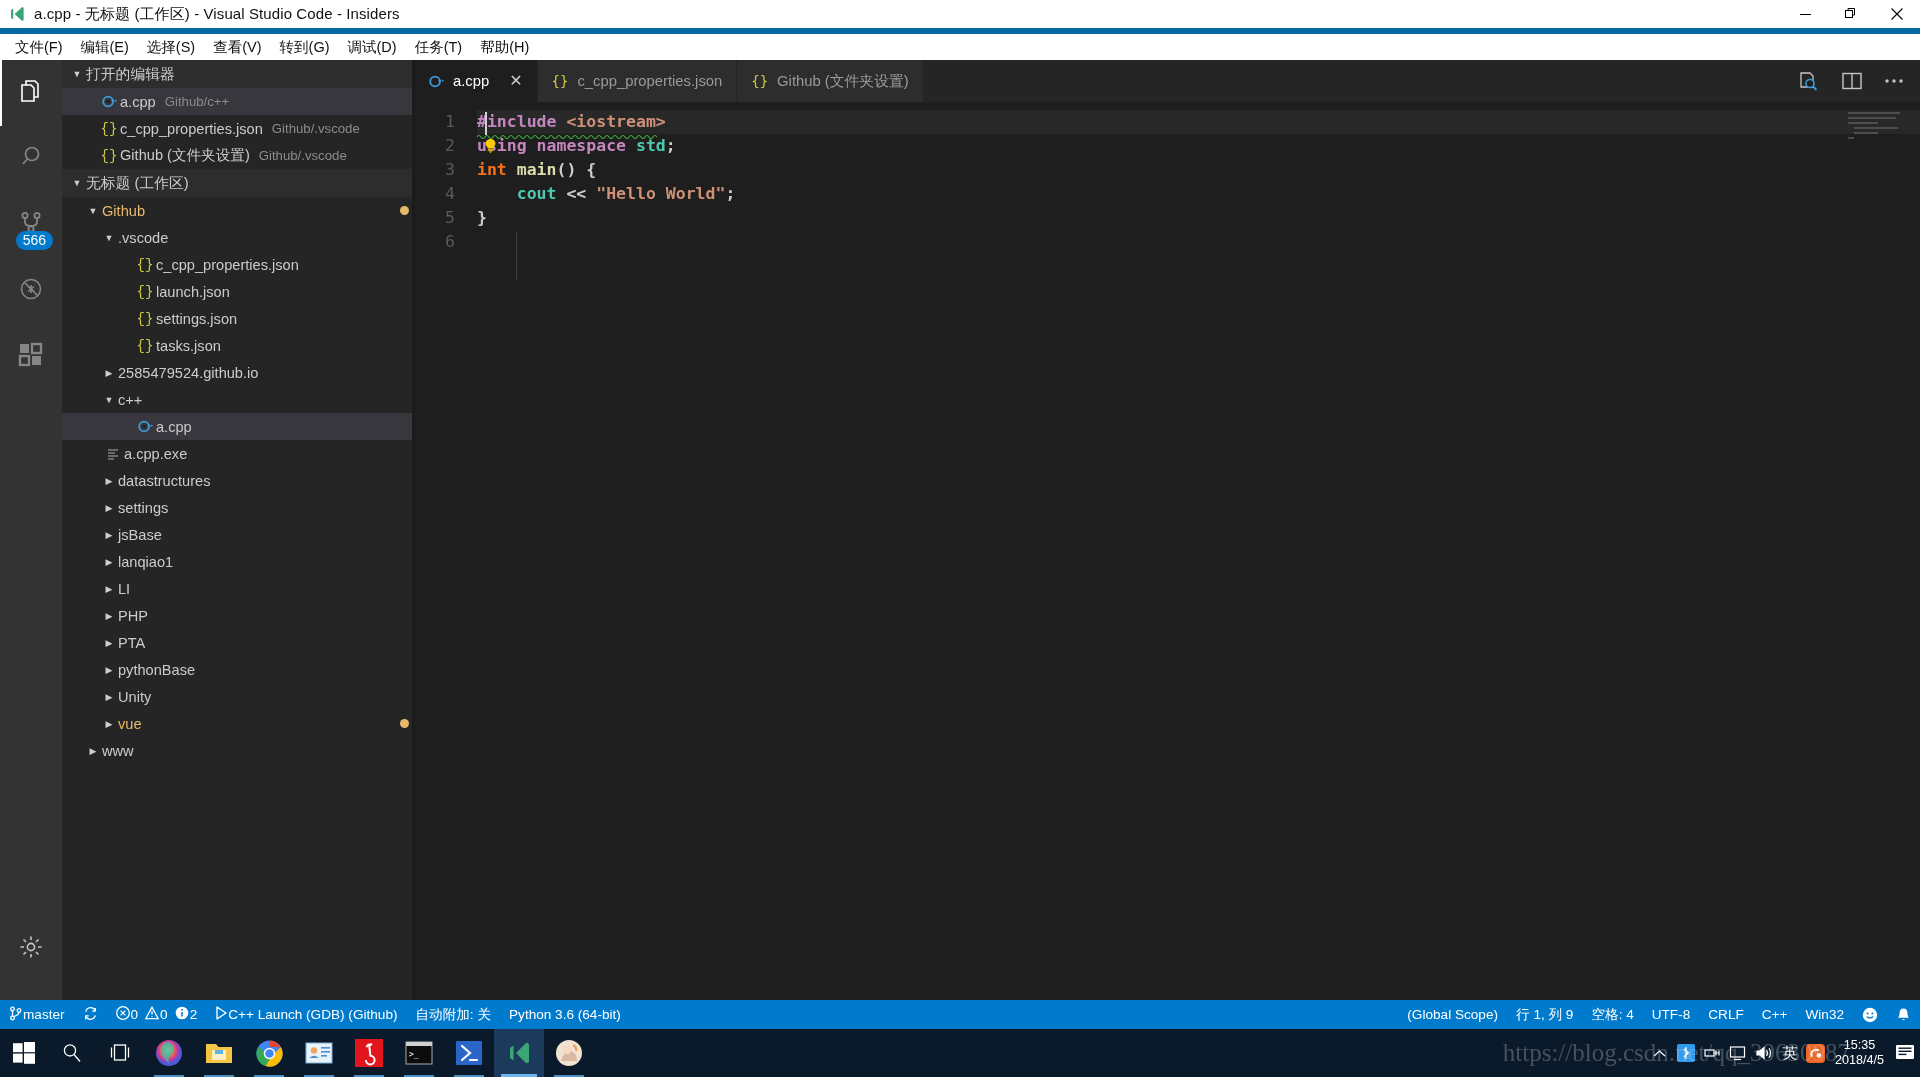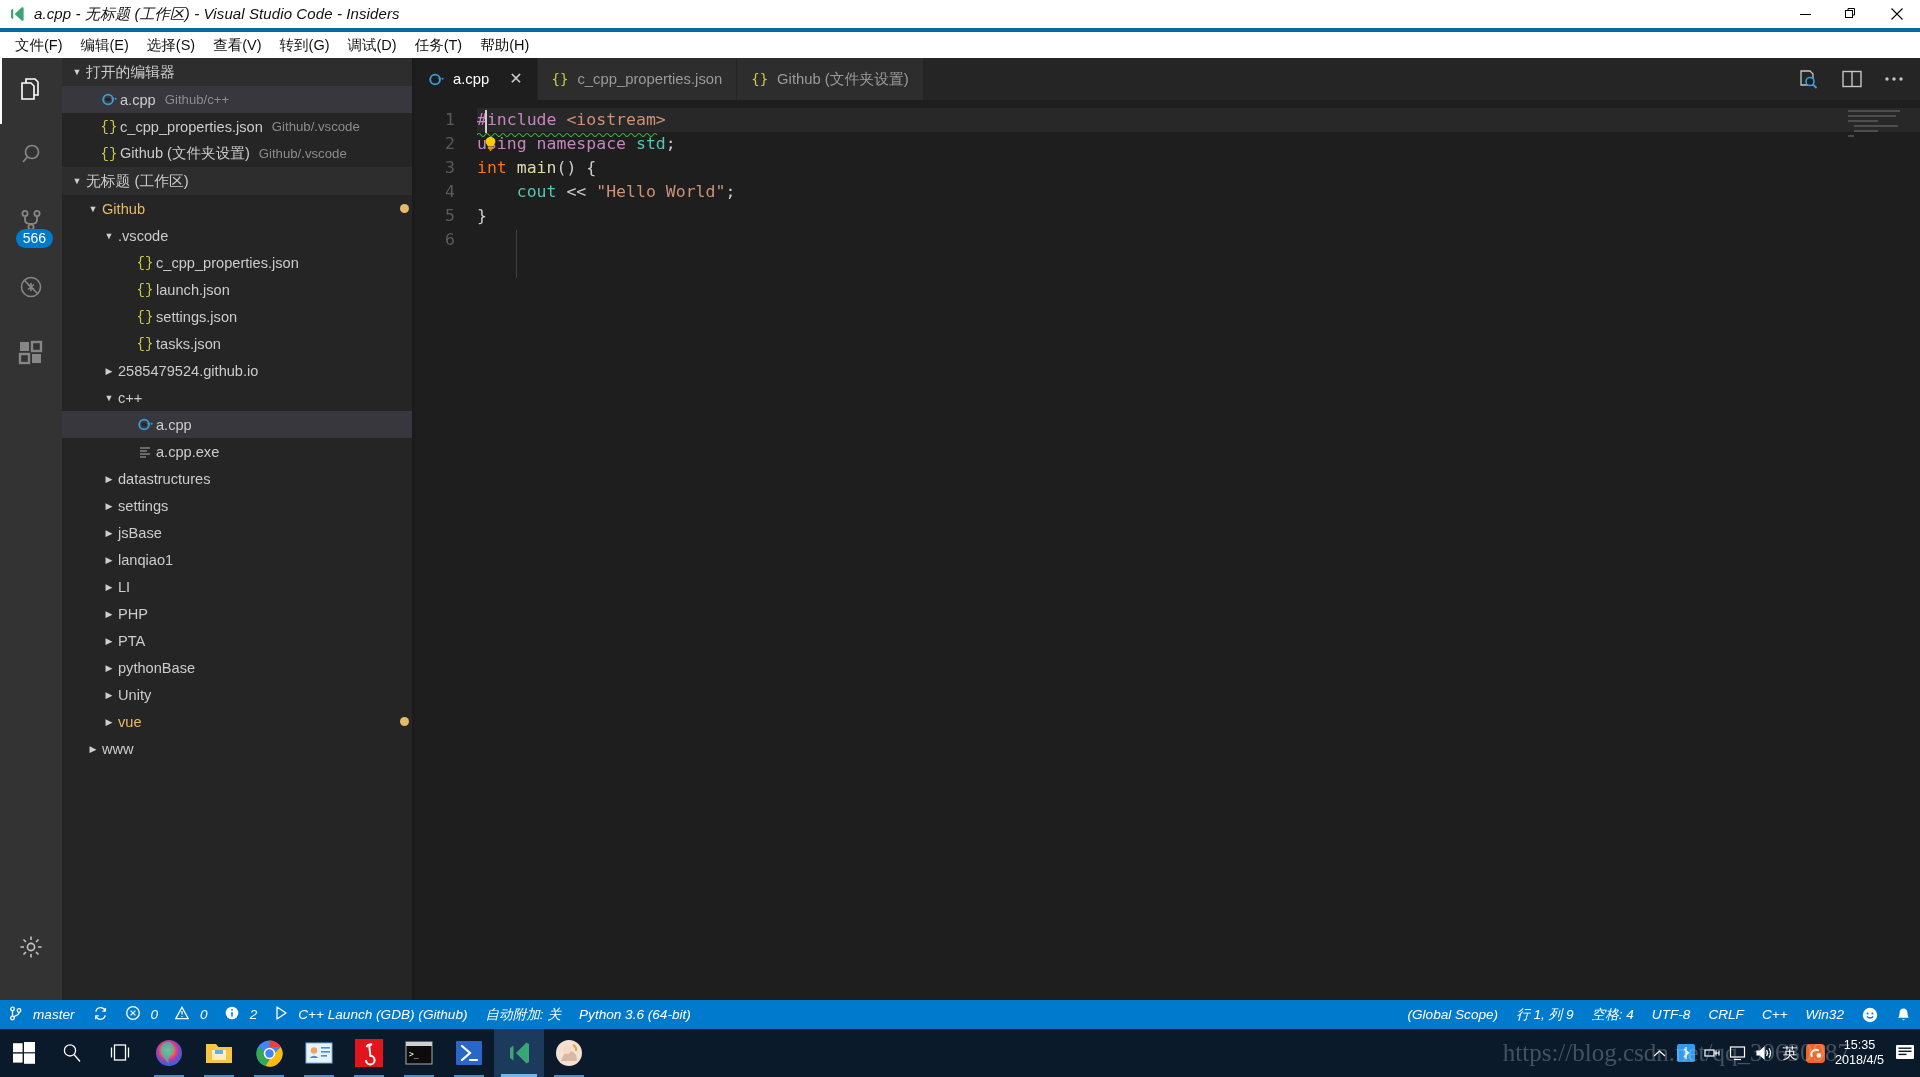--- a/index.html
+++ b/index.html
@@ -5,21 +5,21 @@
   html,body{margin:0;padding:0;}
   body{
     width:1920px;height:1077px;overflow:hidden;
     font-family:"Liberation Sans","DejaVu Sans",sans-serif;
     background:#1e1e1e;color:#ccc;-webkit-font-smoothing:antialiased;
   }
   .app{width:1920px;height:1077px;display:flex;flex-direction:column;position:relative;}
 
   
   .titlebar{height:28px;background:#ffffff;color:#000;display:flex;align-items:center;
-            flex:0 0 28px;border-bottom:4px solid #0369a1;font-style:italic;}
+            flex:0 0 28px;border-bottom:6px solid #0369a1;}
   .tb-logo{width:34px;display:flex;align-items:center;justify-content:center;}
   .tb-logo svg{display:block;}
   .tb-title{font-size:15px;color:#111;letter-spacing:.1px;white-space:nowrap;}
   .tb-spacer{flex:1;}
   .tb-btn{width:46px;height:28px;display:flex;align-items:center;justify-content:center;color:#000;}
 
   
   .menubar{height:26px;background:#ffffff;display:flex;align-items:center;padding-left:6px;
            flex:0 0 26px;}
   .menu-item{font-size:14.5px;color:#111;padding:3px 9px;white-space:nowrap;}
@@ -73,21 +73,21 @@
   .tabs-actions{margin-left:auto;display:flex;align-items:center;padding-right:16px;gap:22px;}
   .tabact{color:#c5c5c5;display:flex;align-items:center;}
 
   .codearea{flex:1;position:relative;overflow:hidden;background:#1e1e1e;}
   .codewrap{display:flex;font-family:"DejaVu Sans Mono","Liberation Mono",monospace;font-size:16.5px;
             line-height:24px;padding-top:8px;}
   .gutter{width:62px;flex:0 0 62px;text-align:right;padding-right:22px;color:#5a5a5a;
           box-sizing:border-box;position:relative;}
   .gutter .ln{position:relative;}
   .code{flex:1;position:relative;min-width:0;}
-  .cl{white-space:pre;position:relative;}
+  .cl{white-space:pre;position:relative;font-weight:bold;}
   .cl.cur{background:#282828;}
   .kw{color:#f97316;}
   .kw2{color:#c586c0;}
   .pre{color:#c586c0;}
   .inc{color:#ce9178;}
   .str{color:#ce9178;}
   .fn{color:#dcdcaa;}
   .type{color:#4ec9b0;}
   .num{color:#b5cea8;}
   .squiggle{position:absolute;left:0;height:4px;}
@@ -95,21 +95,21 @@
   .bulb{position:absolute;width:15px;height:15px;}
   .indentguide{position:absolute;width:1px;background:#404040;}
   .minimap{position:absolute;right:14px;top:10px;width:58px;height:auto;opacity:.55;}
   .mm-line{height:2px;margin-bottom:3px;background:#6d6d6d;}
 
   
   .statusbar{height:29px;background:#007acc;display:flex;align-items:center;color:#fff;
              font-size:13.6px;flex:0 0 29px;}
   .sb-left{display:flex;align-items:center;}
   .sb-right{display:flex;align-items:center;margin-left:auto;}
-  .sbi{display:flex;align-items:center;padding:0 9px;height:29px;white-space:nowrap;gap:11px;font-style:italic;}
+  .sbi{display:flex;align-items:center;padding:0 9px;height:29px;white-space:nowrap;gap:1px;}
 
   
   .taskbar{height:48px;background:#0a1a2b;display:flex;align-items:center;flex:0 0 48px;
            position:relative;}
   .tk{width:48px;height:48px;display:flex;align-items:center;justify-content:center;position:relative;}
   .tk.start{width:48px;}
   .tk.app{width:50px;}
   .tk.active{background:#1b3a5c;}
   .tk.active:after{content:"";position:absolute;bottom:0;left:7px;right:7px;height:3px;background:#6fb5ef;}
   .tk.open:after{content:"";position:absolute;bottom:0;left:10px;right:10px;height:2px;background:#4a8ec2;}
@@ -309,21 +309,21 @@
             <span class="ficon cpp">
               <svg width="15" height="15" viewBox="0 0 16 16">
                 <circle cx="6.5" cy="8" r="5.2" fill="none" stroke="#3b9cd9" stroke-width="2"></circle>
                 <path d="M4 8 L9 8" stroke="#252526" stroke-width="2.4"></path>
                 <path d="M11.5 5.6 L11.5 8.4 M10.1 7 L12.9 7" stroke="#3b9cd9" stroke-width="1.3"></path>
                 <path d="M14.6 6.2 L14.6 8.2 M13.6 7.2 L15.6 7.2" stroke="#3b9cd9" stroke-width="1.1"></path>
               </svg>
             </span>
             <span class="">a.cpp</span>
           </div>
-          <div class="row" style="padding-left: 54px;">
+          <div class="row" style="padding-left: 22px;">
             <span class="twisty"></span>
             <span class="ficon exe">
               <svg width="14" height="14" viewBox="0 0 14 14" stroke="#b0b0b0" stroke-width="1.2">
                 <path d="M2 3 L12 3 M2 6 L9 6 M2 9 L12 9 M2 12 L8 12"></path>
               </svg>
             </span>
             <span class="">a.cpp.exe</span>
           </div>
           <div class="row" style="padding-left: 38px;">
             <span class="twisty">▶</span>

